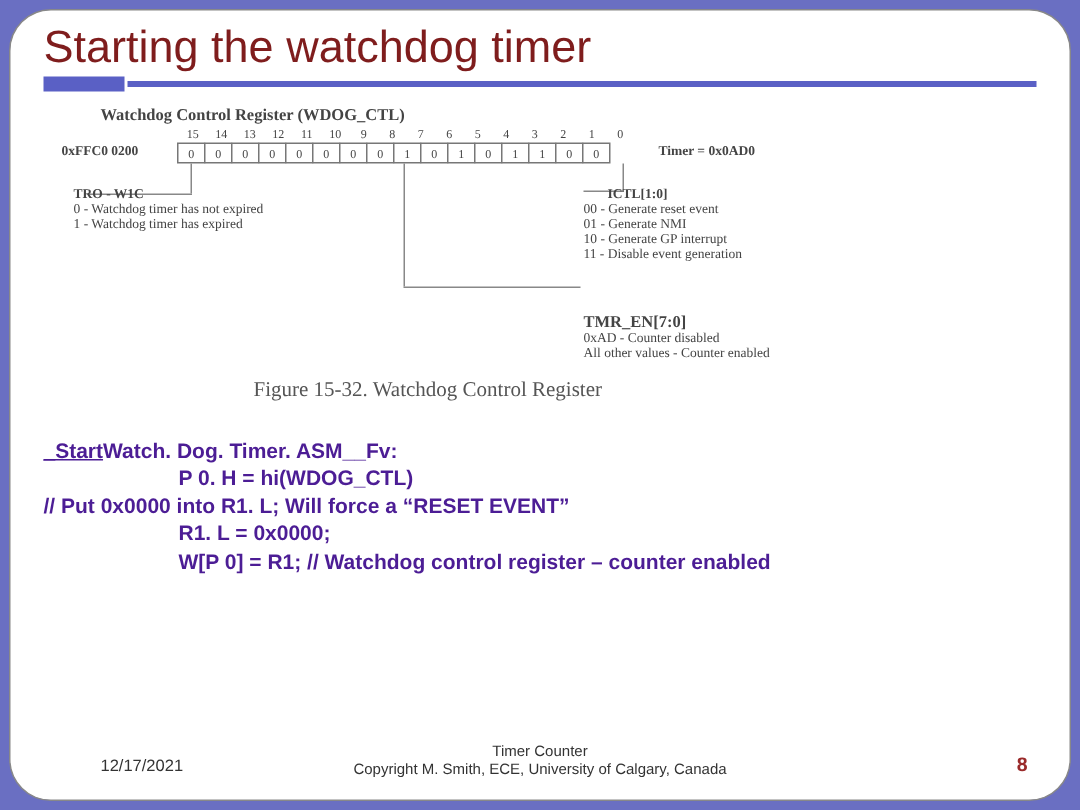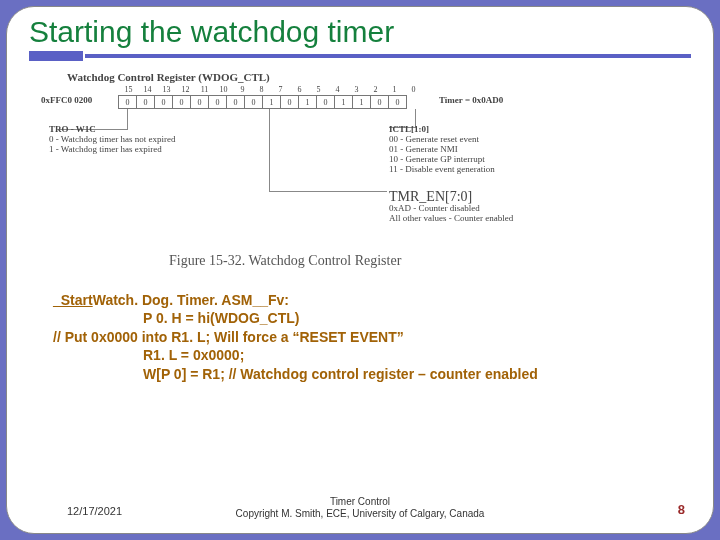--- a/index.html
+++ b/index.html
@@ -17,21 +17,21 @@
     top: 6px;
     width: 708px;
     height: 528px;
     background: #ffffff;
     border-radius: 28px;
     border: 1px solid #888;
     padding: 8px 22px 10px 22px;
   }
   .title {
     font-size: 30px;
-    color: #15803d;
+    color: #7f1d1d;
     margin-bottom: 2px;
   }
   .ruler {
     height: 12px;
     position: relative;
     margin-bottom: 6px;
   }
   .ruler .short {
     position: absolute;
     left: 0;
@@ -97,37 +97,36 @@
   .reset {
     position: absolute;
     top: 26px; left: 380px;
     font-weight: bold;
     font-size: 9px;
   }
   .stroke { position: absolute; background: #888; }
   .tro-label { position: absolute; left: -10px; top: 56px; width: 150px; line-height: 1.1; }
   .tro-label .hd { font-weight: bold; font-size: 9px; }
   .ictl-label { position: absolute; left: 330px; top: 56px; width: 130px; line-height: 1.1; }
-  .ictl-label .hd { font-weight: bold; font-size: 9px; }
+  .ictl-label .hd { font-weight: bold; font-size: 9px; margin-left: 16px; }
   .tmr-label { position: absolute; left: 330px; top: 120px; width: 140px; line-height: 1.1; }
-  .tmr-label .hd { font-weight: normal; font-size: 14px; }
+  .tmr-label .hd { font-weight: bold; font-size: 11px; margin-top: 20px; }
   .figcap {
     position: absolute;
     bottom: 0; left: 110px;
     font-size: 14px;
     color: #555;
   }
   .code {
     font-family: Arial, sans-serif;
     font-size: 14px;
     font-weight: bold;
     line-height: 1.32;
-    color: #a16207;
+    color: #4c1d95;
     margin-top: 22px;
-    margin-left: 24px;
   }
   .code .u { text-decoration: underline; }
   .code .ind1 { padding-left: 90px; display: block; }
   .footer {
     position: absolute;
     bottom: 12px;
     left: 0; right: 0;
     height: 28px;
   }
   .footer .date {
@@ -246,19 +245,19 @@
     </div>
     <span class="ind1">P 0. H = hi(WDOG_CTL)</span>
     <div>// Put 0x0000 into R1. L;  Will force a “RESET EVENT”</div>
     <span class="ind1">R1. L = 0x0000;</span>
     <span class="ind1">W[P 0] = R1;   // Watchdog control register – counter enabled</span>
   </div>
 
   <div class="footer">
     <div class="date">12/17/2021</div>
     <div class="mid">
-      <div>Timer Control</div>
+      <div>Timer Counter</div>
       <div>Copyright M. Smith, ECE, University of Calgary, Canada</div>
     </div>
     <div class="pg">8</div>
   </div>
 
 </div>
 
 </body></html>

